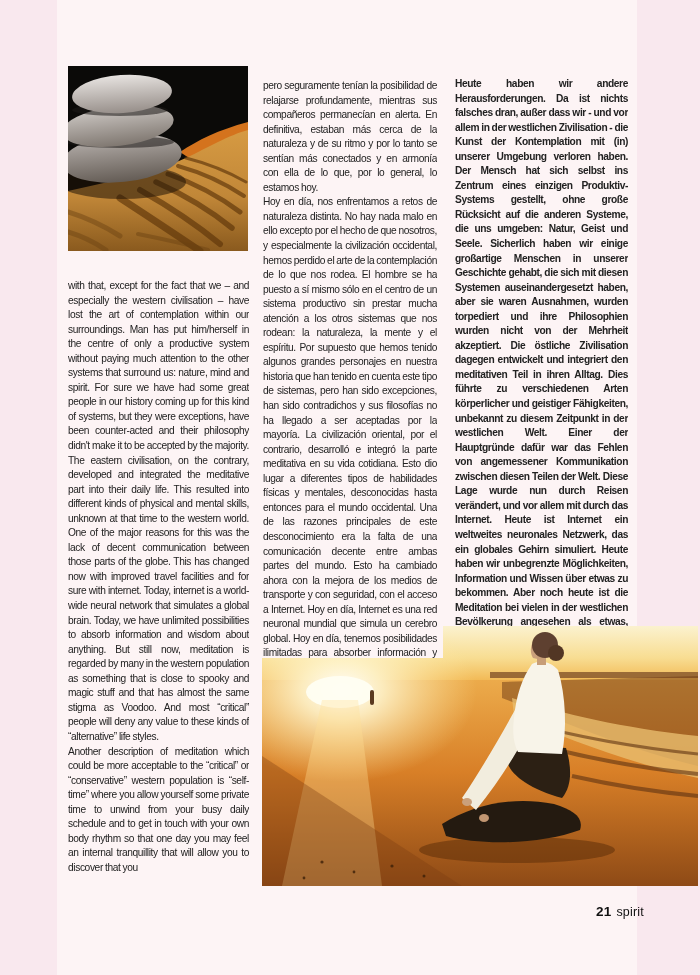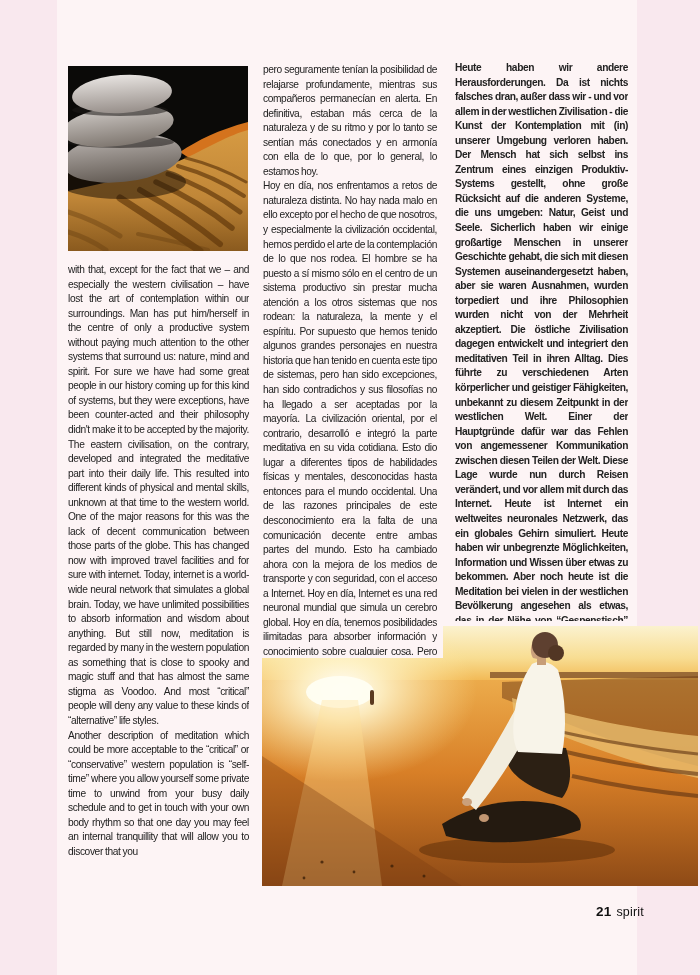--- a/index.html
+++ b/index.html
@@ -26,20 +26,21 @@
   }
   .col{
     position:absolute;
     color:#222222;
     font-size:10.2px;
     line-height:14.55px;
     letter-spacing:-0.38px;
     word-spacing:-0.4px;
     text-align:justify;
     overflow:hidden;
+    margin-top:16px;
   }
   .col p{margin:0;}
   .col-en{left:68px;top:263px;width:181px;height:622px;}
   .col-es{left:263px;top:63px;width:174px;height:592px;}
   .col-de{left:455px;top:61px;width:173px;height:560px;font-weight:bold;}
   .footer{
     position:absolute;left:560px;top:902px;width:120px;
     color:#111111;
     text-align:center;
   }

